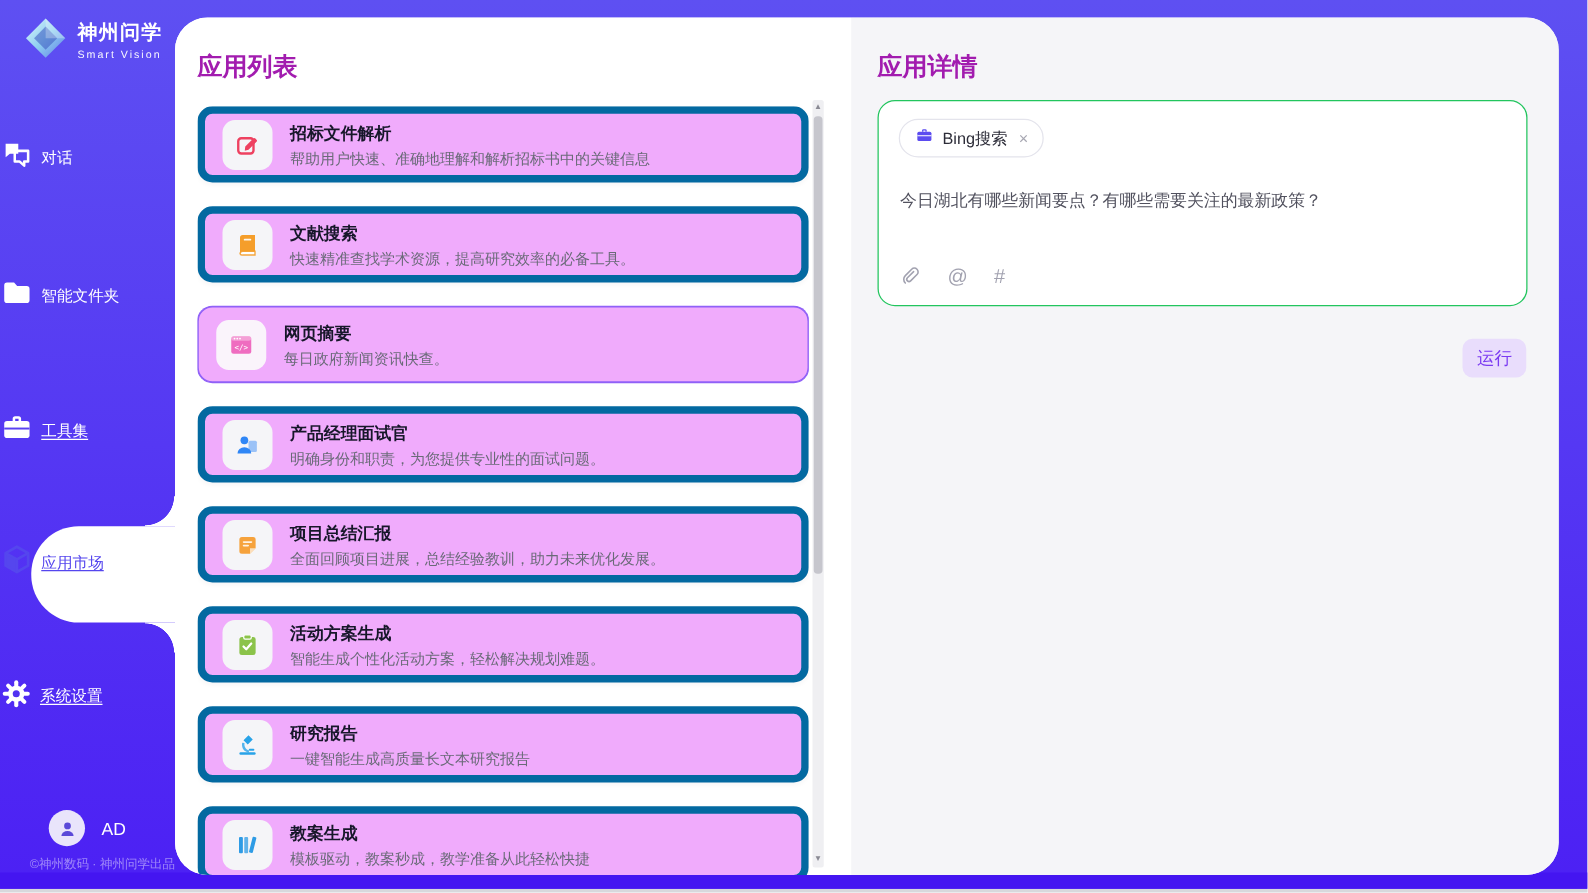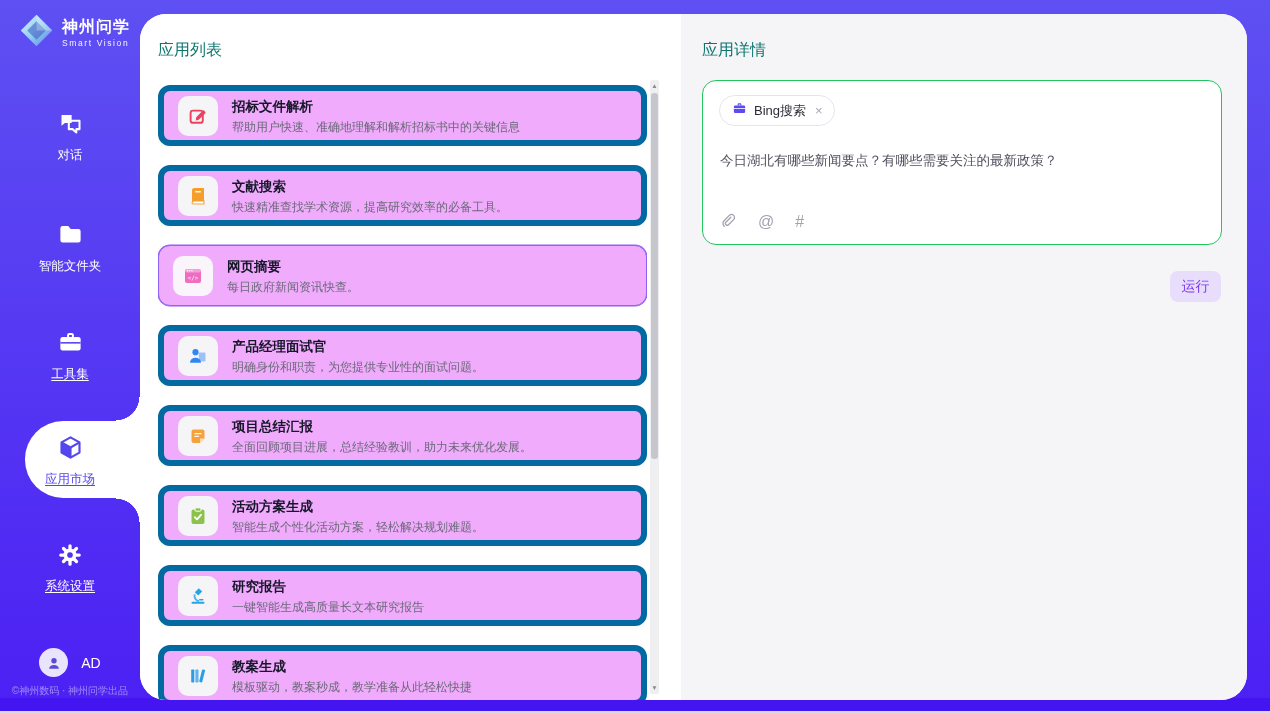--- a/index.html
+++ b/index.html
@@ -12,46 +12,46 @@
   .app-bg { position:absolute; left:0; top:0; width:1270px; height:711px;
             background:linear-gradient(180deg,#5e50f2 0%, #4c20f4 100%); }
   .bottom-accent { position:absolute; left:0; top:698px; width:1270px; height:13px; background:#4415f1; }
 
   
   .sidebar { position:absolute; left:0; top:0; width:140px; height:698px; }
   .logo-row { position:absolute; left:18px; top:12px; display:flex; align-items:center; gap:7px; }
   .brand-name { color:#fff; font-size:16px; font-weight:bold; letter-spacing:1px; line-height:18px; }
   .brand-sub { color:rgba(255,255,255,.95); font-size:8.5px; letter-spacing:1.6px; margin-top:2px; }
 
-  .nav-item { position:absolute; left:0; width:140px; display:flex; flex-direction:column; align-items:center; gap:6px; cursor:pointer; z-index:3; }
+  .nav-item { position:absolute; left:0; width:140px; display:flex; align-items:center; gap:6px; cursor:pointer; z-index:3; }
   .nav-label { color:#fff; font-size:12.5px; }
   .nav-label.u { text-decoration:underline; text-underline-offset:2px; }
   .nav-item.active .nav-label { color:#5546ee; }
 
   .active-blob { position:absolute; left:25px; right:0; top:421px; height:77px; background:#fff;
                  border-radius:38px 0 0 38px; z-index:2; }
   .active-blob::before { content:""; position:absolute; right:0; top:-24px; width:24px; height:24px;
                  background:radial-gradient(circle 24px at 0 0, rgba(0,0,0,0) 23px, #fff 23.5px); }
   .active-blob::after  { content:""; position:absolute; right:0; bottom:-24px; width:24px; height:24px;
                  background:radial-gradient(circle 24px at 0 100%, rgba(0,0,0,0) 23px, #fff 23.5px); }
 
   .user-row { position:absolute; top:648px; left:0; width:140px; display:flex; align-items:center; justify-content:center; gap:13px; z-index:3; }
   .avatar { width:29px; height:29px; border-radius:50%; background:#e9e4fb; display:flex; align-items:center; justify-content:center; }
   .user-name { color:#fff; font-size:14px; }
-  .sidebar-footer { position:absolute; top:684px; left:0; width:140px; text-align:center;
+  .sidebar-footer { position:absolute; top:684px; left:0; width:140px; text-align:right;
                     color:rgba(255,255,255,.45); font-size:10px; white-space:nowrap; z-index:3; }
 
   
   .main-container { position:absolute; left:140px; top:14px; width:1107px; height:686px;
                     background:#fff; border-radius:26px; overflow:hidden;
                     box-shadow: inset -7px 0 9px -7px rgba(30,30,60,.12); }
 
   
   .list-panel { position:absolute; left:0; top:0; width:541px; height:100%; background:#fff; }
-  .panel-title { position:absolute; left:18px; top:26px; font-size:16px; font-weight:normal; color:#0f766e; }
+  .panel-title { position:absolute; left:18px; top:26px; font-size:20px; font-weight:bold; color:#a21caf; }
   .cards { position:absolute; left:18px; top:71px; width:489px; height:629px; overflow:hidden; }
   .app-card { height:61px; margin-bottom:19px; background:#f0abfc; border:6px solid #0369a1; border-radius:12px;
               display:flex; align-items:center; padding:0 14px; gap:14px; cursor:pointer;
               box-shadow:0 2px 4px rgba(20,20,40,.04); }
   .app-card.selected { background:#f0abfc; border:1px solid #9061f7; box-shadow:0 0 0 .5px #9061f7; }
   .app-icon { width:40px; height:40px; min-width:40px; border-radius:10px; background:#f5f5f8;
               display:flex; align-items:center; justify-content:center; }
   .app-card.selected .app-icon { background:#faf4fb; }
   .card-title { font-size:13.5px; font-weight:bold; color:#17172a; line-height:17px; }
   .card-desc { font-size:12px; color:#6a6a78; margin-top:5px; line-height:14px; white-space:nowrap; }

